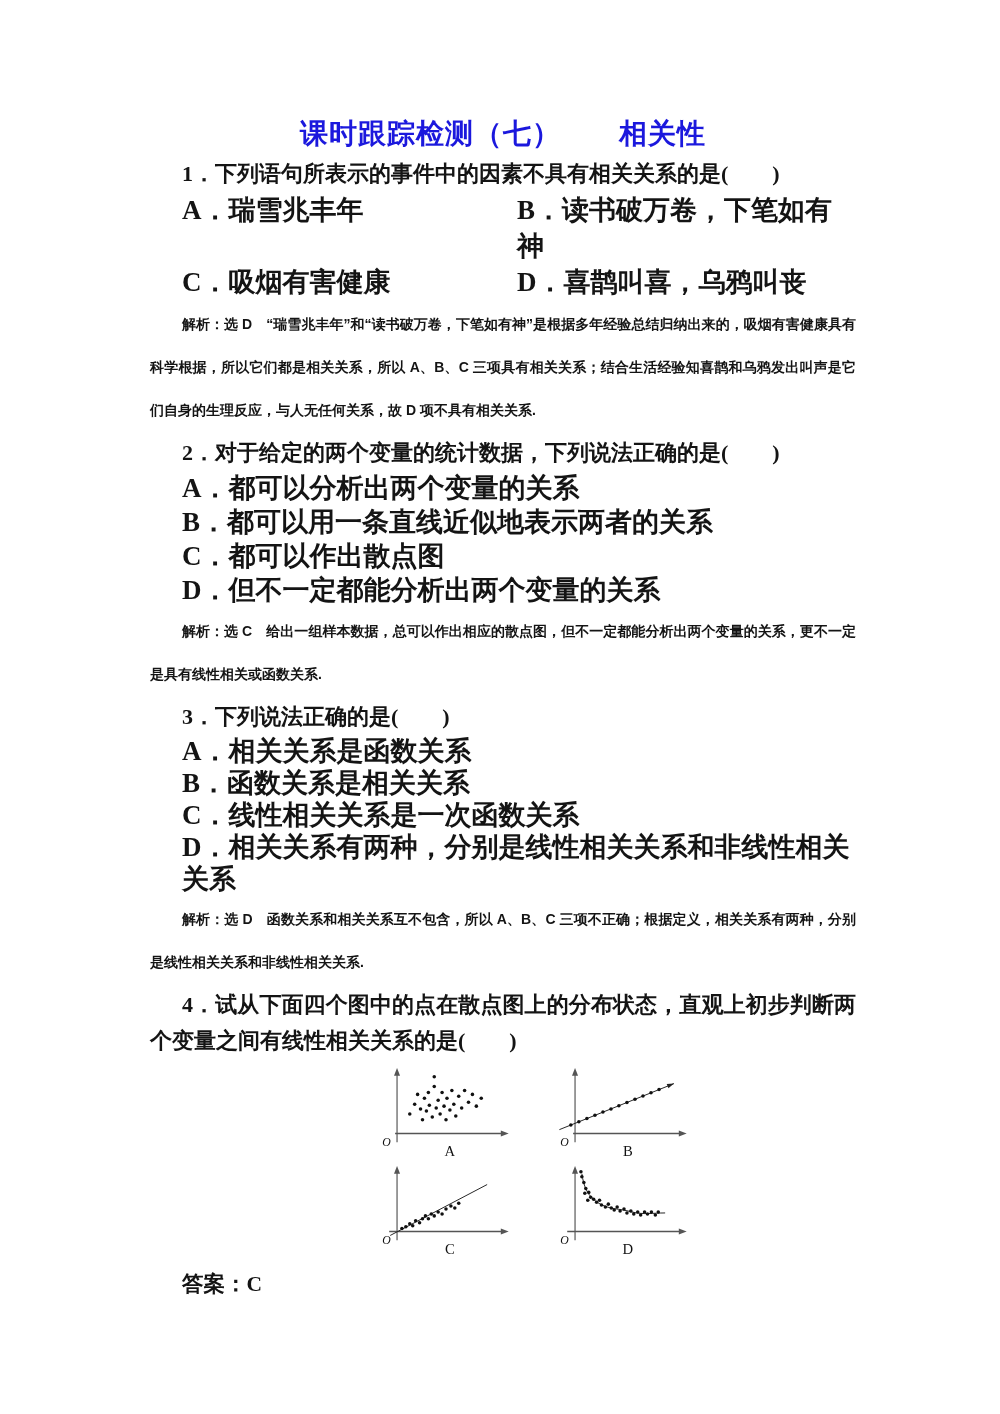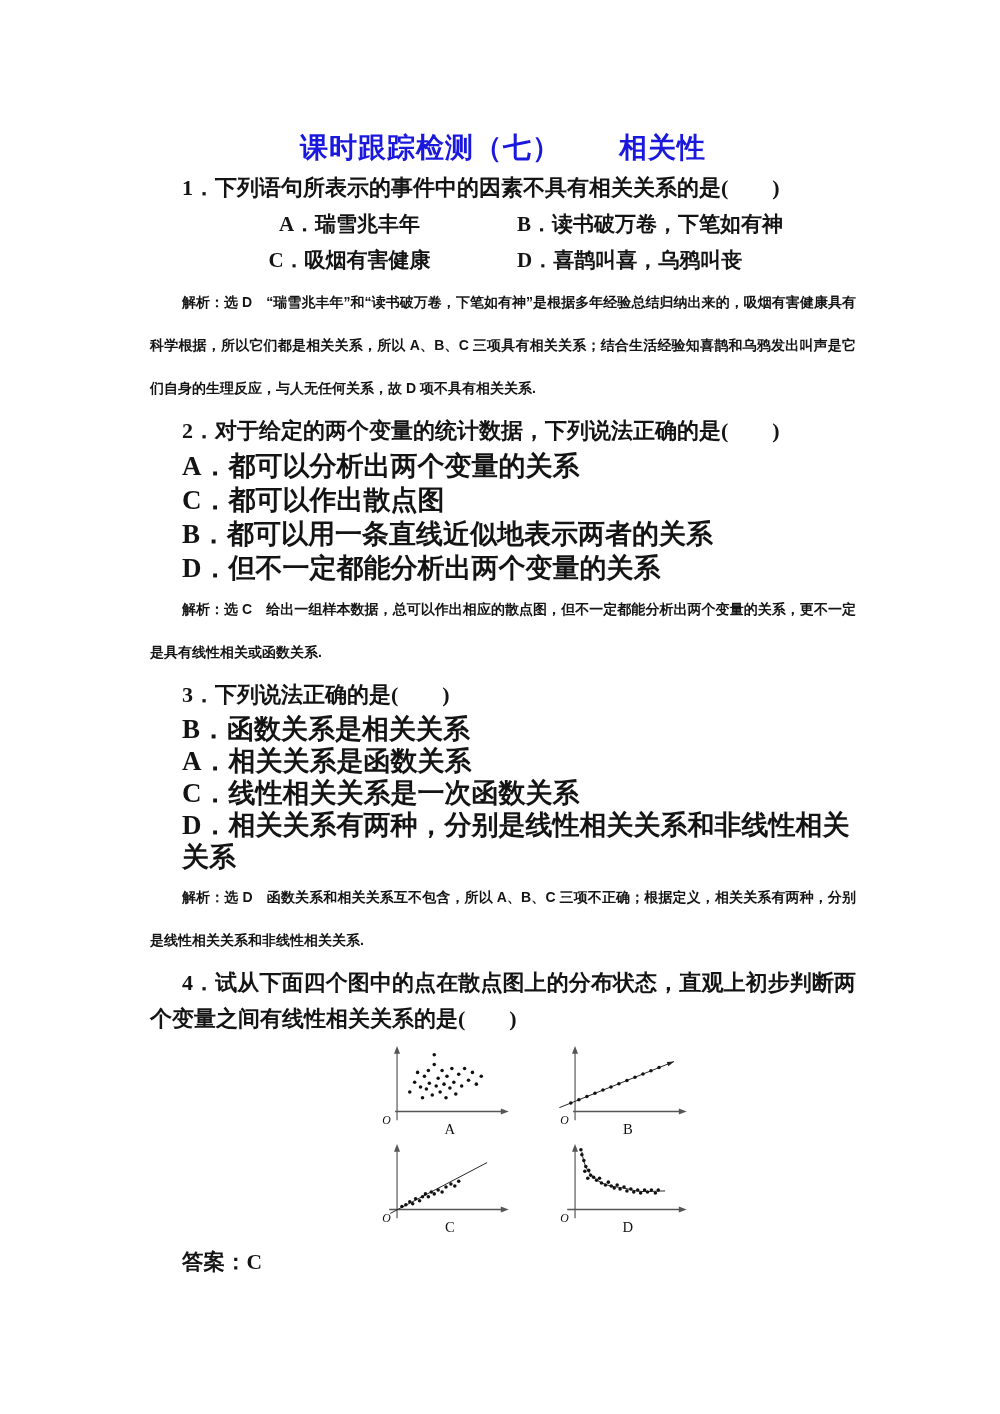--- a/index.html
+++ b/index.html
@@ -1,33 +1,32 @@
 <!DOCTYPE html>
 <html><head>
 <meta charset="utf-8">
 <style>
   html,body{margin:0;padding:0;background:#ffffff;}
   .page{
     position:relative;width:1000px;height:1414px;background:#ffffff;
     overflow:hidden;font-family:"Liberation Serif",serif;color:#141414;
   }
-  .content{position:absolute;left:150px;top:128px;width:706px;}
+  .content{position:absolute;left:150px;top:114px;width:706px;}
   h1.title{
     font-family:"Liberation Sans",sans-serif;font-weight:700;
     font-size:28px;line-height:40px;text-align:center;margin:0 0 2px 0;
     letter-spacing:1px;
   }
   .stem{
     font-size:22px;line-height:36px;margin:0;text-indent:32px;
     font-weight:600;text-align:justify;
   }
   .optrow{
-    display:flex;line-height:36px;font-size:21px;font-weight:600;
+    display:flex;line-height:36px;font-size:27px;font-weight:600;
     padding-left:32px;
-    text-align:center;
   }
   .optrow .optL{width:335px;flex:0 0 auto;}
   .opt{
     font-size:27px;line-height:34px;margin:0;padding-left:32px;font-weight:600;
   }
   .opt-sm{line-height:32px;}
   .analysis{
     font-family:"Liberation Sans",sans-serif;font-weight:700;
     font-size:14px;line-height:43px;text-align:justify;text-indent:32px;
     margin:3px 0;
@@ -56,28 +55,28 @@
       <span>B．读书破万卷，下笔如有神</span>
     </div>
     <div class="optrow">
       <span class="optL">C．吸烟有害健康</span>
       <span>D．喜鹊叫喜，乌鸦叫丧</span>
     </div>
     <p class="analysis">解析：选 D　“瑞雪兆丰年”和“读书破万卷，下笔如有神”是根据多年经验总结归纳出来的，吸烟有害健康具有科学根据，所以它们都是相关关系，所以 A、B、C 三项具有相关关系；结合生活经验知喜鹊和乌鸦发出叫声是它们自身的生理反应，与人无任何关系，故 D 项不具有相关关系.</p>
 
     <p class="stem">2．对于给定的两个变量的统计数据，下列说法正确的是(　　)</p>
     <p class="opt">A．都可以分析出两个变量的关系</p>
+    <p class="opt">B．都可以用一条直线近似地表示两者的关系</p>
     <p class="opt">C．都可以作出散点图</p>
-    <p class="opt">B．都可以用一条直线近似地表示两者的关系</p>
     <p class="opt">D．但不一定都能分析出两个变量的关系</p>
     <p class="analysis">解析：选 C　给出一组样本数据，总可以作出相应的散点图，但不一定都能分析出两个变量的关系，更不一定是具有线性相关或函数关系.</p>
 
     <p class="stem">3．下列说法正确的是(　　)</p>
+    <p class="opt opt-sm">A．相关关系是函数关系</p>
     <p class="opt opt-sm">B．函数关系是相关关系</p>
-    <p class="opt opt-sm">A．相关关系是函数关系</p>
     <p class="opt opt-sm">C．线性相关关系是一次函数关系</p>
     <p class="opt opt-sm">D．相关关系有两种，分别是线性相关关系和非线性相关关系</p>
     <p class="analysis">解析：选 D　函数关系和相关关系互不包含，所以 A、B、C 三项不正确；根据定义，相关关系有两种，分别是线性相关关系和非线性相关关系.</p>
 
     <p class="stem">4．试从下面四个图中的点在散点图上的分布状态，直观上初步判断两个变量之间有线性相关关系的是(　　)</p>
 
     <div class="figures">
       <div class="fig">
           <svg viewBox="0 0 140 96" width="140" height="94">
             <line x1="20" y1="79" x2="20" y2="8" stroke="#555555" stroke-width="1.2"></line>

